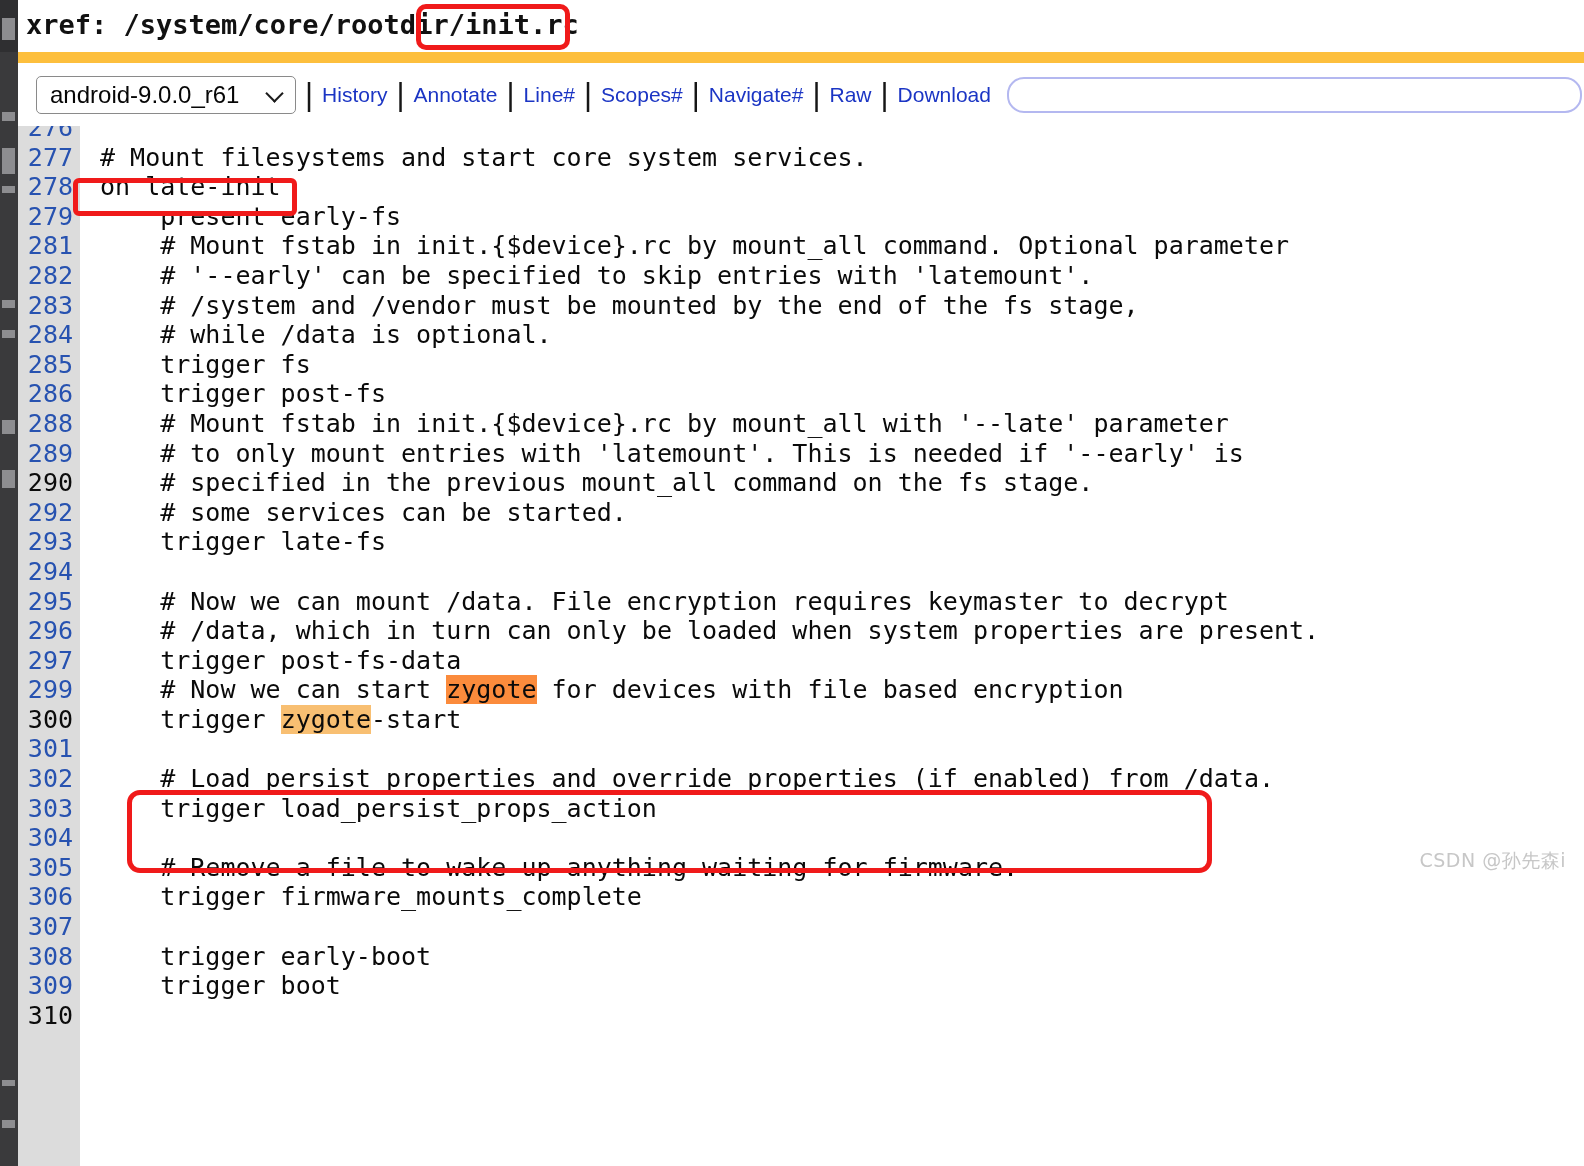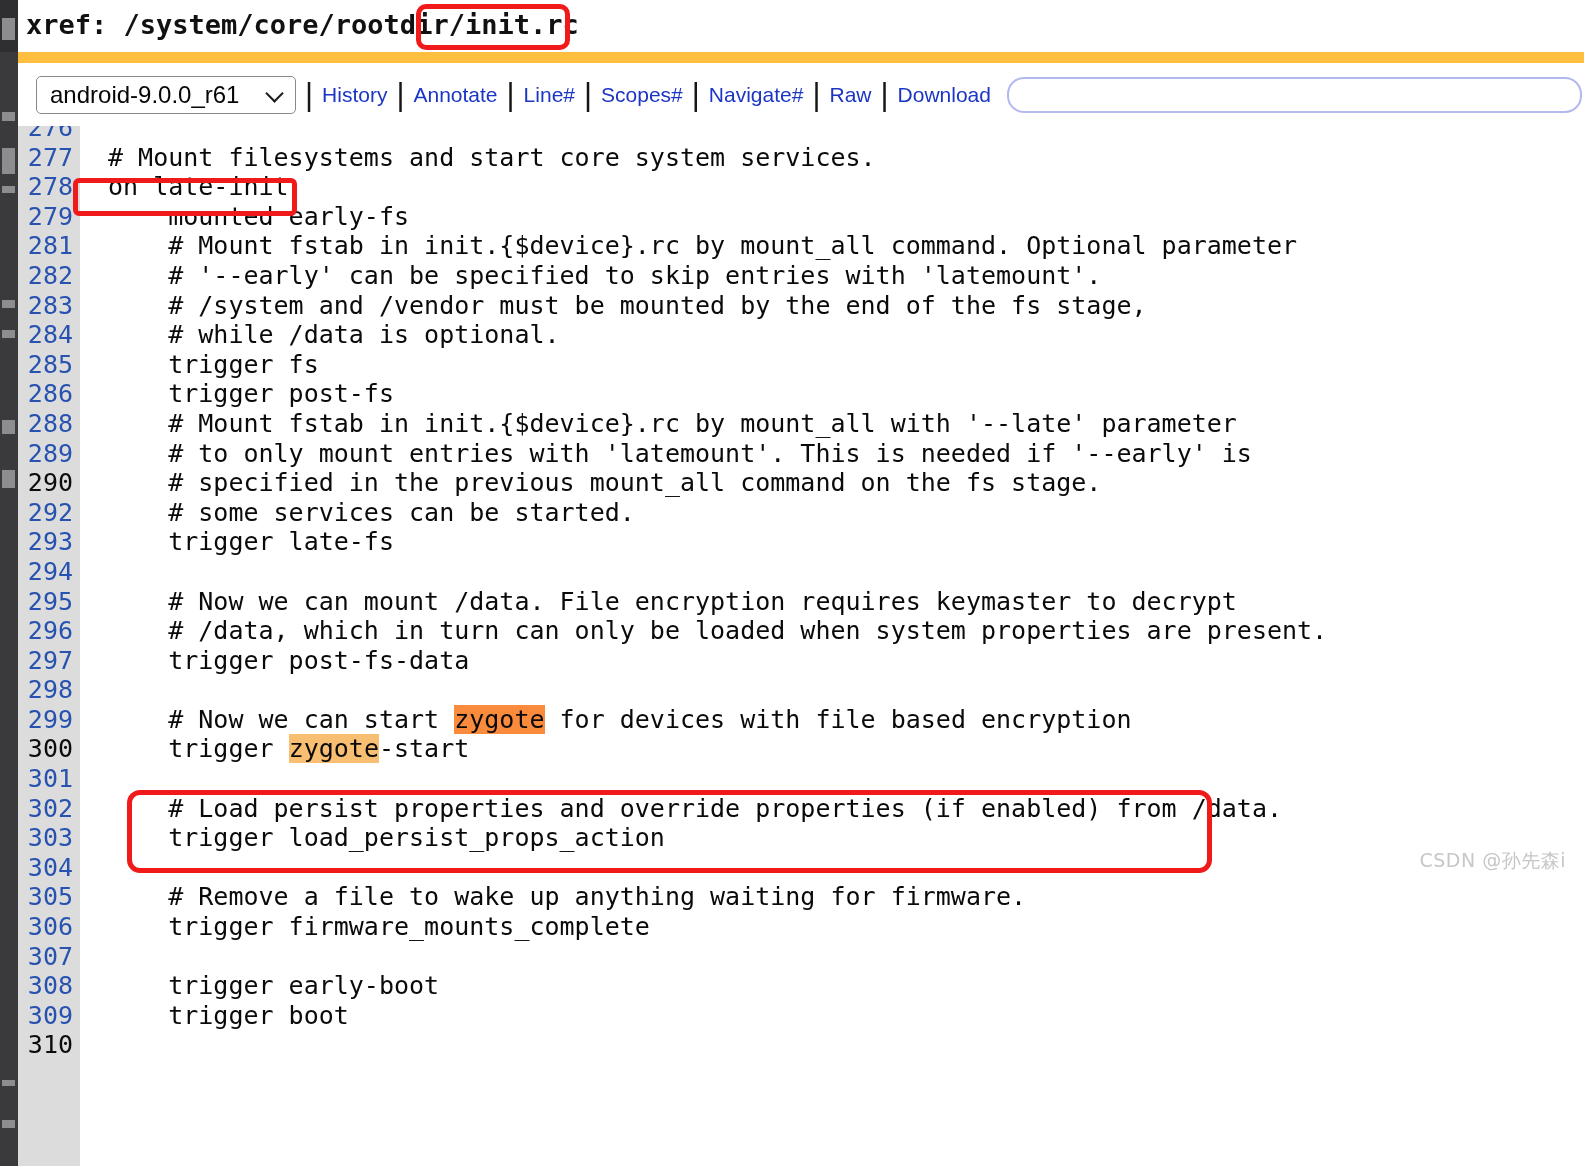--- a/index.html
+++ b/index.html
@@ -196,21 +196,20 @@
   }
   .ln.decade { color: #0c0c0c; }
   .code-text {
     flex: 1 1 auto;
     padding-left: 20px;
     font-family: "DejaVu Sans Mono", "Liberation Mono", monospace;
     font-size: 25px;
     line-height: 29.6px;
     color: #0a0a0a;
     white-space: pre;
-    margin-left: 8px;
   }
 
   .hl-active { background: #fb8b3c; }
   .hl-match  { background: #f8bf72; }
 
   
   .annot-box {
     position: absolute;
     border: 5px solid #f01a1a;
     border-radius: 11px;
@@ -281,37 +280,36 @@
     <a class="nav-link">Download</a>
     <input class="search-box" type="text" placeholder="" style="">
   </div>
 
   <div class="code-area">
     <div class="gutter"></div>
     <div class="code-lines" id="code-lines">
         <div class="code-row" style="margin-top: -13px;"><span class="ln">276</span><span class="code-text"></span></div>
         <div class="code-row"><span class="ln">277</span><span class="code-text"># Mount filesystems and start core system services.</span></div>
         <div class="code-row"><span class="ln">278</span><span class="code-text">on late-init</span></div>
-        <div class="code-row"><span class="ln">279</span><span class="code-text">    mounted early-fs</span></div>
+        <div class="code-row"><span class="ln">279</span><span class="code-text">    present early-fs</span></div>
         <div class="code-row"><span class="ln">281</span><span class="code-text">    # Mount fstab in init.{$device}.rc by mount_all command. Optional parameter</span></div>
         <div class="code-row"><span class="ln">282</span><span class="code-text">    # '--early' can be specified to skip entries with 'latemount'.</span></div>
         <div class="code-row"><span class="ln">283</span><span class="code-text">    # /system and /vendor must be mounted by the end of the fs stage,</span></div>
         <div class="code-row"><span class="ln">284</span><span class="code-text">    # while /data is optional.</span></div>
         <div class="code-row"><span class="ln">285</span><span class="code-text">    trigger fs</span></div>
         <div class="code-row"><span class="ln">286</span><span class="code-text">    trigger post-fs</span></div>
         <div class="code-row"><span class="ln">288</span><span class="code-text">    # Mount fstab in init.{$device}.rc by mount_all with '--late' parameter</span></div>
         <div class="code-row"><span class="ln">289</span><span class="code-text">    # to only mount entries with 'latemount'. This is needed if '--early' is</span></div>
         <div class="code-row"><span class="ln decade">290</span><span class="code-text">    # specified in the previous mount_all command on the fs stage.</span></div>
         <div class="code-row"><span class="ln">292</span><span class="code-text">    # some services can be started.</span></div>
         <div class="code-row"><span class="ln">293</span><span class="code-text">    trigger late-fs</span></div>
         <div class="code-row"><span class="ln">294</span><span class="code-text"></span></div>
         <div class="code-row"><span class="ln">295</span><span class="code-text">    # Now we can mount /data. File encryption requires keymaster to decrypt</span></div>
         <div class="code-row"><span class="ln">296</span><span class="code-text">    # /data, which in turn can only be loaded when system properties are present.</span></div>
         <div class="code-row"><span class="ln">297</span><span class="code-text">    trigger post-fs-data</span></div>
-        <div class="code-row"><span class="ln">298</span><span class="code-text"></span></div>
         <div class="code-row"><span class="ln">299</span><span class="code-text">    # Now we can start <span class="hl-active">zygote</span> for devices with file based encryption</span></div>
         <div class="code-row"><span class="ln decade">300</span><span class="code-text">    trigger <span class="hl-match">zygote</span>-start</span></div>
         <div class="code-row"><span class="ln">301</span><span class="code-text"></span></div>
         <div class="code-row"><span class="ln">302</span><span class="code-text">    # Load persist properties and override properties (if enabled) from /data.</span></div>
         <div class="code-row"><span class="ln">303</span><span class="code-text">    trigger load_persist_props_action</span></div>
         <div class="code-row"><span class="ln">304</span><span class="code-text"></span></div>
         <div class="code-row"><span class="ln">305</span><span class="code-text">    # Remove a file to wake up anything waiting for firmware.</span></div>
         <div class="code-row"><span class="ln">306</span><span class="code-text">    trigger firmware_mounts_complete</span></div>
         <div class="code-row"><span class="ln">307</span><span class="code-text"></span></div>
         <div class="code-row"><span class="ln">308</span><span class="code-text">    trigger early-boot</span></div>

